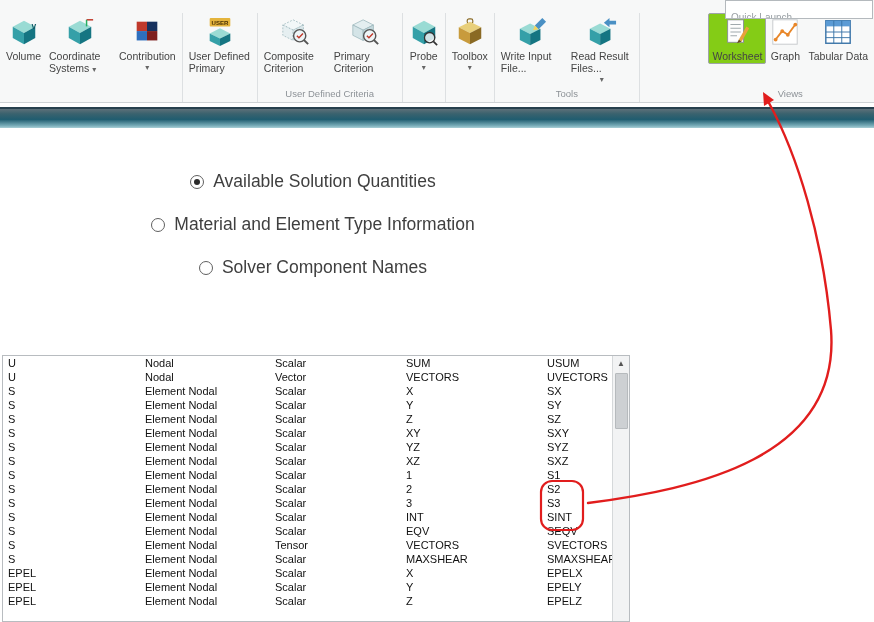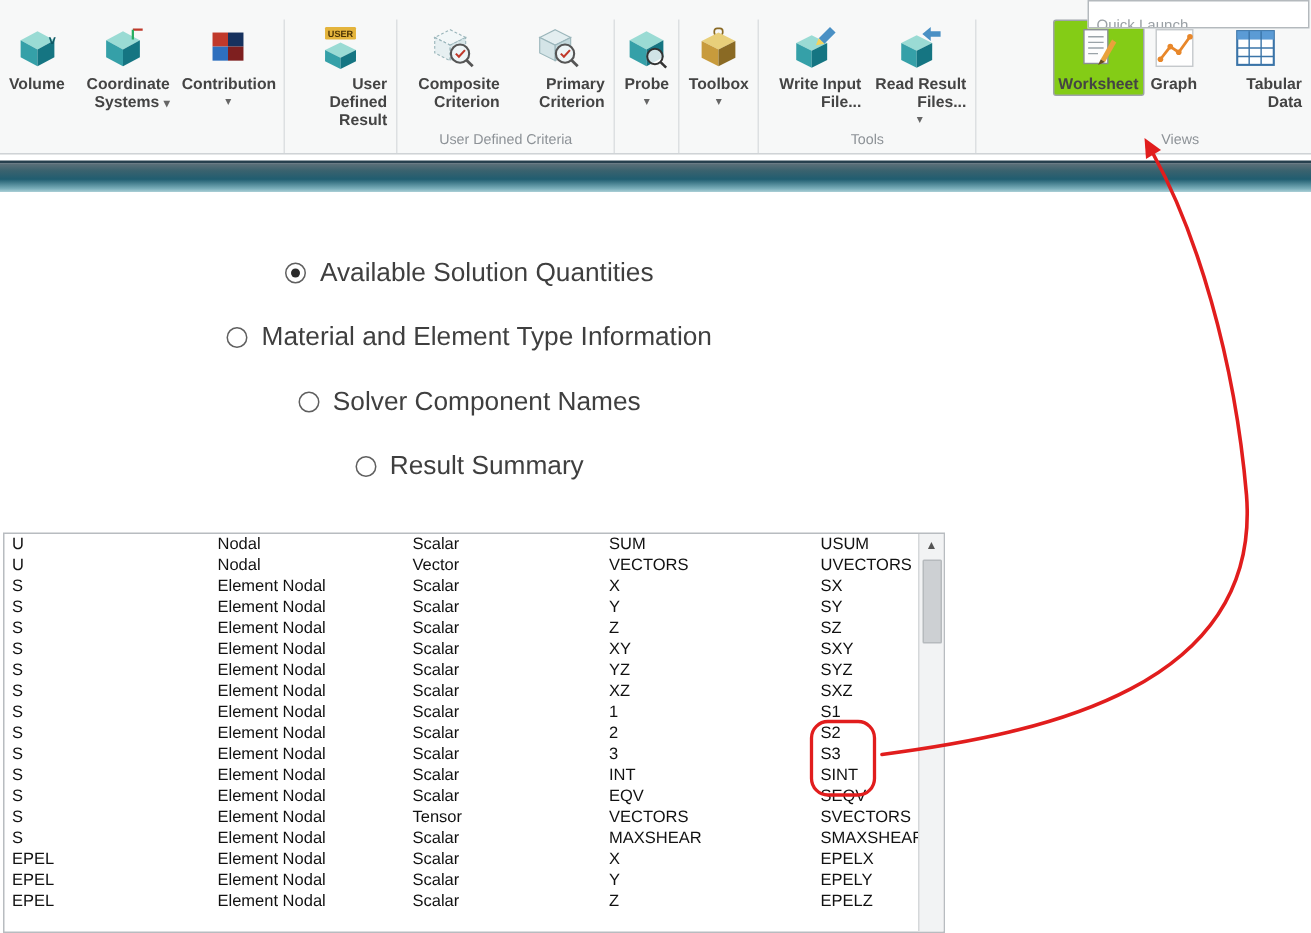--- a/index.html
+++ b/index.html
@@ -32,22 +32,22 @@
     padding: 1px 2px 3px; white-space: nowrap; height: 15px;
   }
   .ribbon-item {
     display: flex; flex-direction: column; align-items: center;
     padding: 3px 3px 1px; cursor: pointer;
     border: 1px solid transparent; border-radius: 2px;
   }
   .ribbon-item.selected { border-color: #9fa4a9; background: #84cc16; }
   .icon { width: 30px; height: 30px; display: block; }
   .rlabel {
-    font-size: 10.5px; color: #444; text-align: right;
-    line-height: 1.15; max-width: 62px; margin-top: 3px; font-weight: bold;
+    font-size: 10.5px; color: #444; text-align: left;
+    line-height: 1.15; max-width: 62px; margin-top: 3px;
   }
   .caret { font-size: 8px; color: #666; line-height: 1; }
   .caret.below { margin-top: 2px; }
 
   .quick-launch {
     position: absolute; top: 0; right: 1px; z-index: 6;
     width: 148px; height: 15px;
     border: 1px solid #b4b9bd; background: #fff;
     font-family: "Liberation Sans", sans-serif;
     font-size: 10px; color: #9aa0a5; padding: 16px 0 1px 5px; outline: none;
@@ -155,21 +155,21 @@
   <div class="ribbon-group">
     <div class="group-items">
       <div class="ribbon-item">
         <svg class="icon" viewBox="0 0 32 32">
           <rect x="5" y="1" width="22" height="9" rx="1" fill="#e4b43c"></rect>
           <text x="16" y="8.5" font-size="6.5" font-weight="bold" text-anchor="middle" fill="#4a3205">USER</text>
           <polygon points="16,12 27,17.5 16,23 5,17.5" fill="#9adbd4"></polygon>
           <polygon points="5,17.5 16,23 16,31 5,25.5" fill="#35a0a8"></polygon>
           <polygon points="27,17.5 16,23 16,31 27,25.5" fill="#157582"></polygon>
         </svg>
-        <div class="rlabel">User Defined Result</div>
+        <div class="rlabel">User Defined Primary</div>
       </div>
     </div>
     <div class="group-label"></div>
   </div>
 
   <div class="ribbon-group">
     <div class="group-items">
       <div class="ribbon-item">
         <svg class="icon" viewBox="0 0 32 32">
           <polygon points="14,3 25,8.5 14,14 3,8.5" fill="#f2f7f8" stroke="#9bb6bb" stroke-width="0.8" stroke-dasharray="2 1.5"></polygon>
@@ -307,24 +307,20 @@
       <span class="option-label">Available Solution Quantities</span>
     </div>
     <div class="option-row">
       <span class="radio"></span>
       <span class="option-label">Material and Element Type Information</span>
     </div>
     <div class="option-row">
       <span class="radio"></span>
       <span class="option-label">Solver Component Names</span>
     </div>
-    <div class="option-row">
-      <span class="radio"></span>
-      <span class="option-label">Result Summary</span>
-    </div>
   </div>
 
 <div class="data-table">
   <div class="table-main">
     <div id="table-body">
         <div class="trow">
           <div class="tcell col0">U</div>
           <div class="tcell col1">Nodal</div>
           <div class="tcell col2">Scalar</div>
           <div class="tcell col3">SUM</div>

